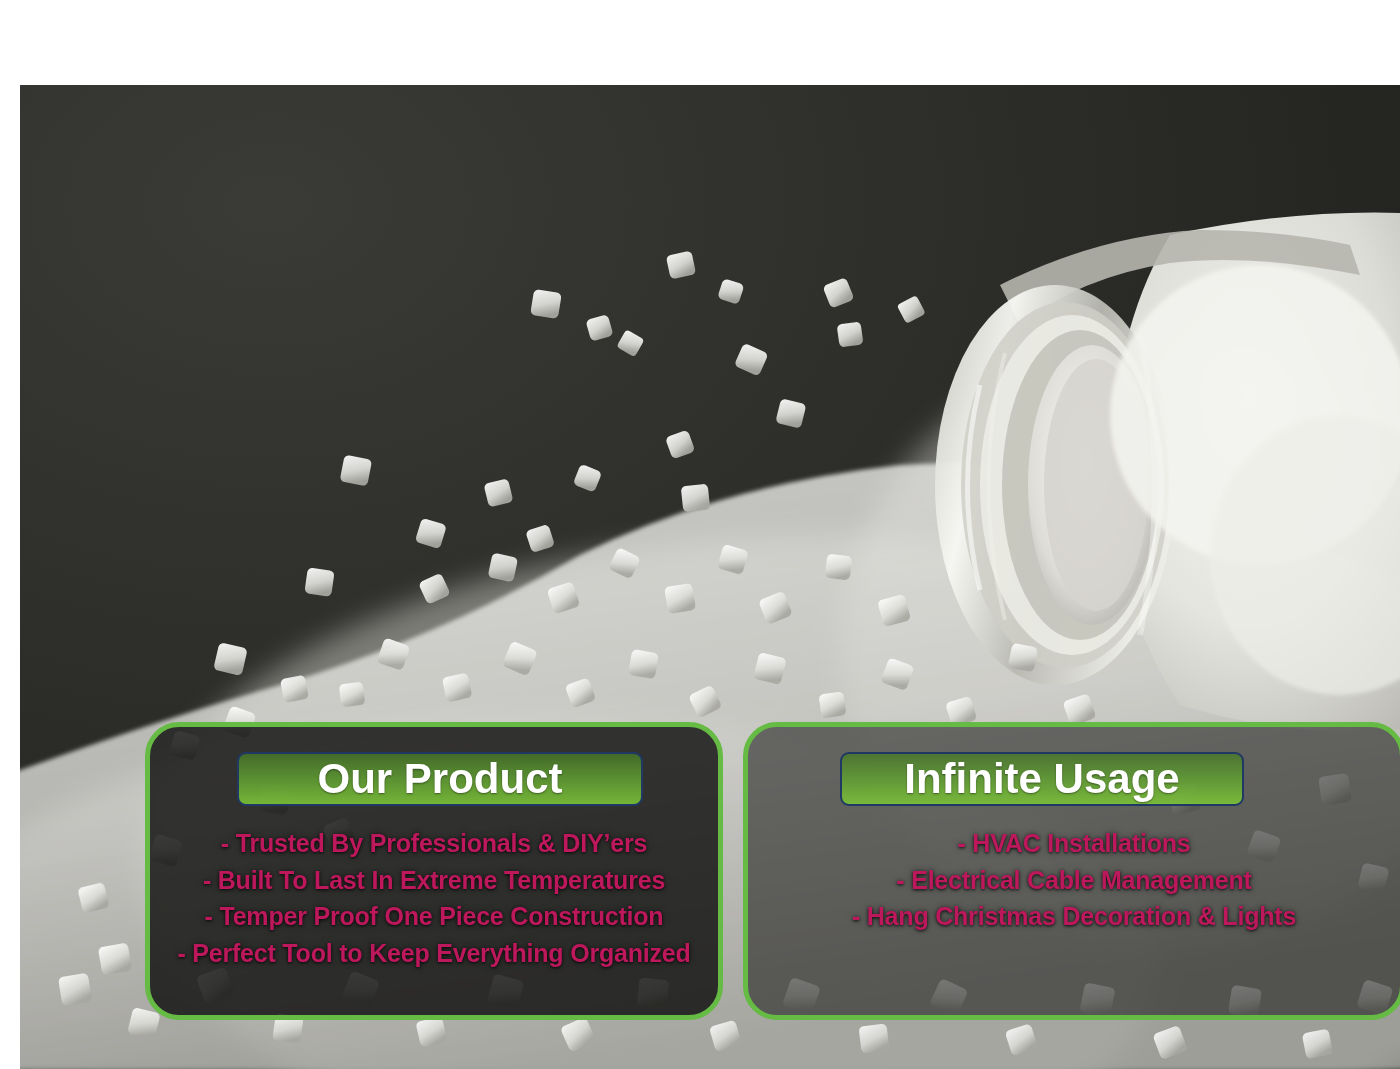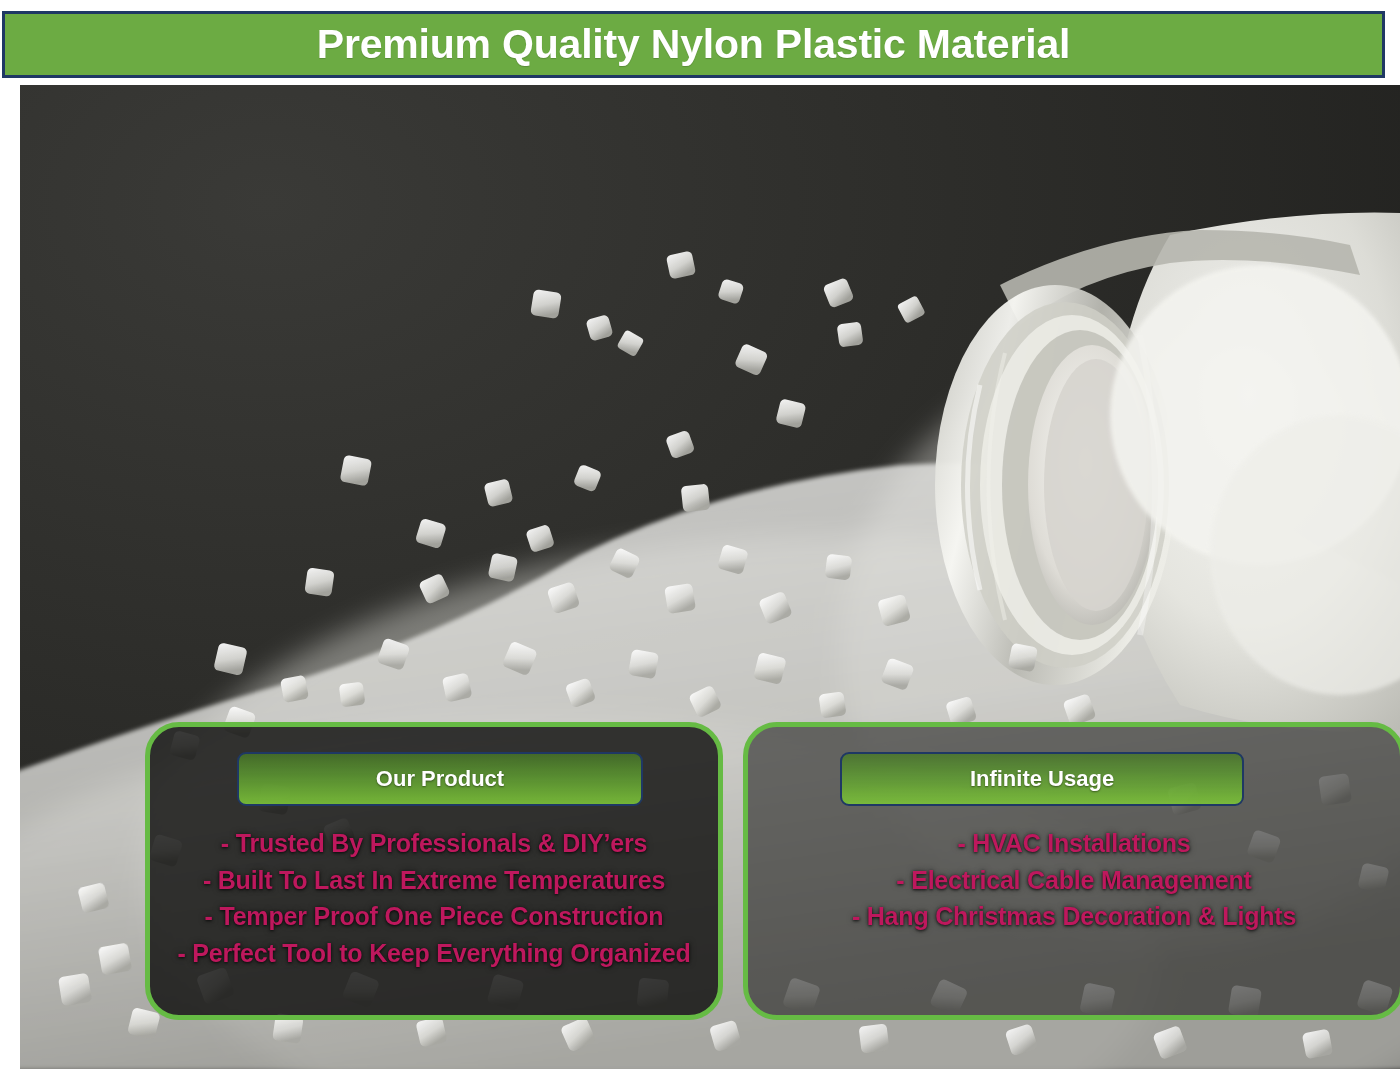--- a/index.html
+++ b/index.html
@@ -108,21 +108,21 @@
     background: linear-gradient(to bottom,
                 rgba(72,120,40,0.80) 0%,
                 rgba(92,152,48,0.86) 42%,
                 rgba(122,192,56,0.92) 100%);
   }
   .badge-left  { left: 87px;  width: 406px; }
   .badge-right { left: 92px;  width: 404px; }
 
   .panel-badge .badge-text {
     color: #ffffff;
-    font-size: 22px;
+    font-size: 42px;
     font-weight: bold;
     line-height: 1;
     white-space: nowrap;
     text-shadow: 0 1px 2px rgba(0,0,0,0.45);
   }
 
   .bullet-list {
     position: absolute;
     left: 0;
     right: 0;
@@ -140,23 +140,20 @@
     white-space: nowrap;
     letter-spacing: -0.2px;
     text-shadow: 0 1px 3px rgba(0,0,0,0.75), 0 0 6px rgba(0,0,0,0.55);
   }
 </style>
 </head>
 <body>
 
 <div id="page">
 
-  <div class="header-banner">
-    <div class="header-title">Premium Quality Nylon Plastic Material</div>
-  </div>
 
   <div class="photo">
     <svg class="photo-svg" viewBox="0 0 1380 984" preserveAspectRatio="none">
       <defs>
         <radialGradient id="bgDark" cx="18%" cy="12%" r="110%">
           <stop offset="0%" stop-color="#3a3a37"></stop>
           <stop offset="45%" stop-color="#2d2d2a"></stop>
           <stop offset="100%" stop-color="#1d1d1b"></stop>
         </radialGradient>
         <linearGradient id="pileGrad" x1="0" y1="0" x2="0.35" y2="1">

